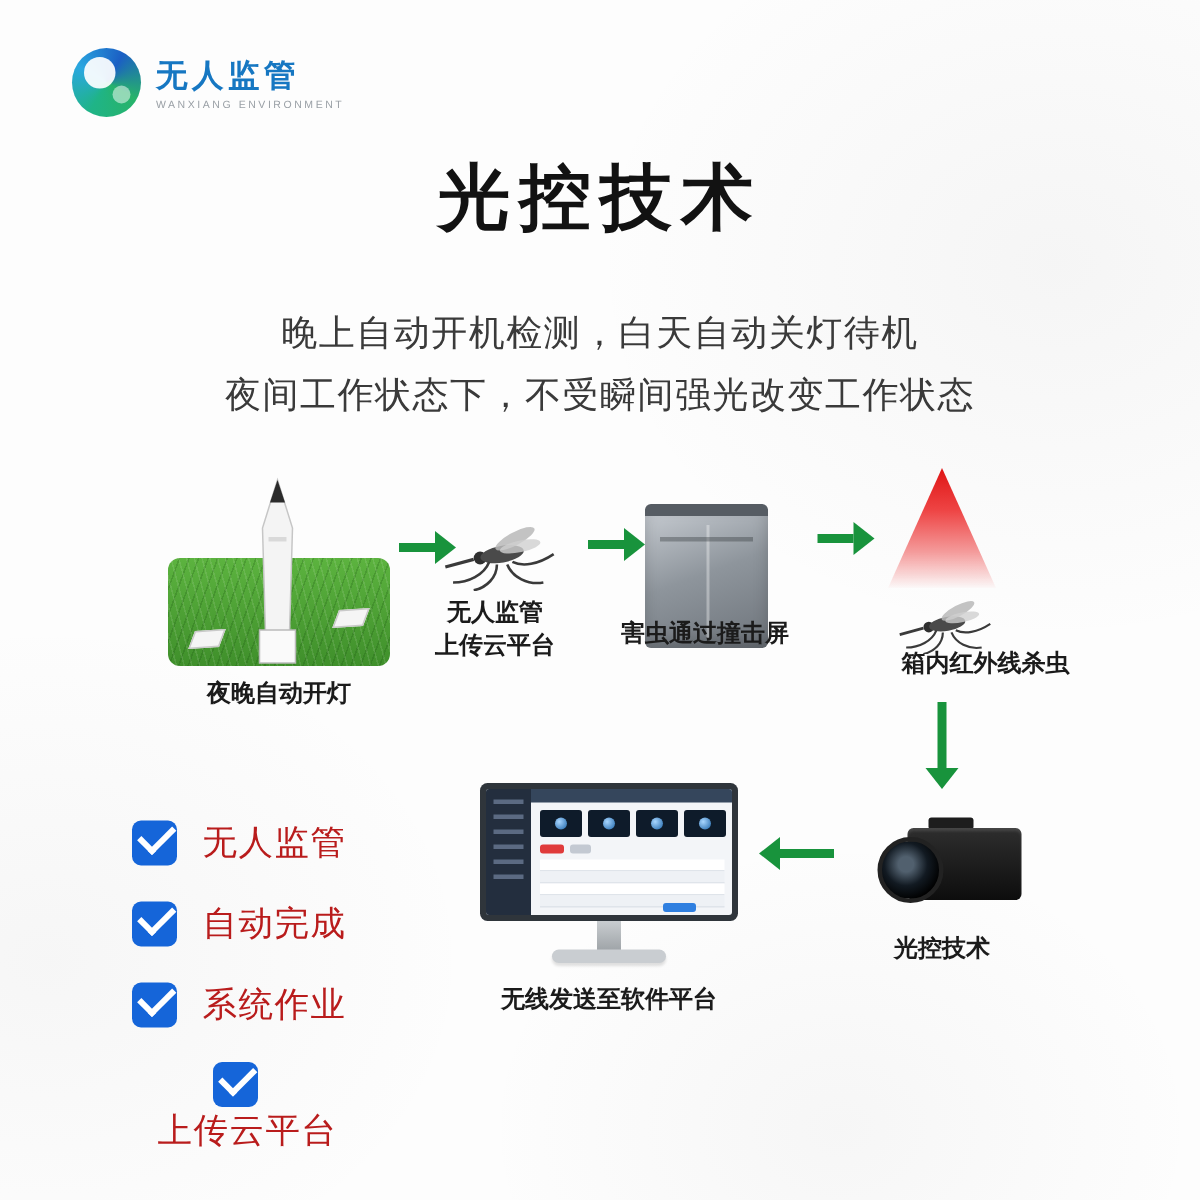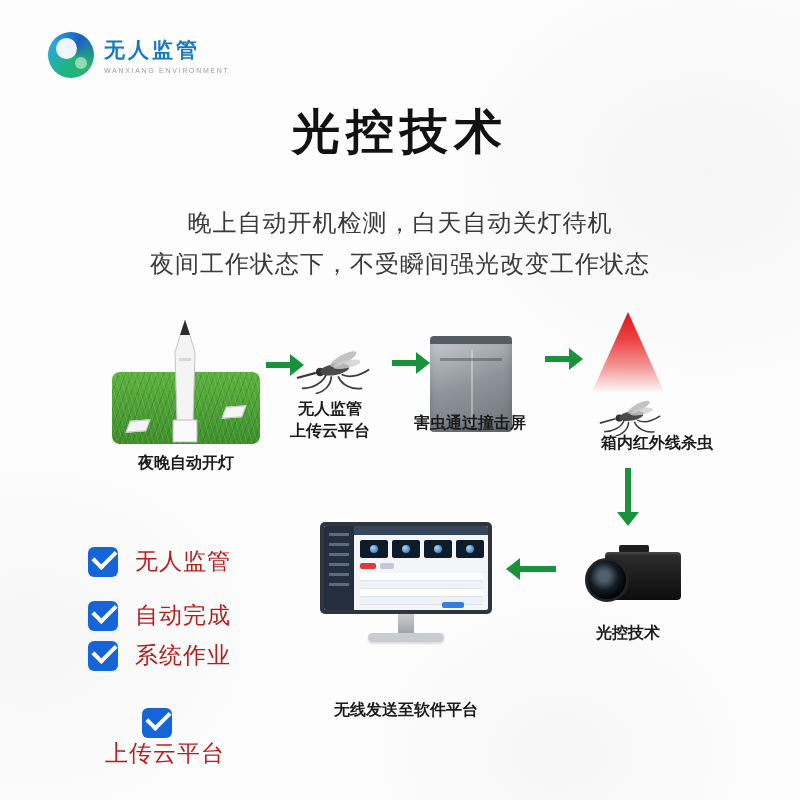--- a/index.html
+++ b/index.html
@@ -224,35 +224,35 @@
     <div class="pill" style="left:56px;top:37px;width:14px;height:6px;background:#c3c9d2;"></div>
     <div class="scr-row" style="top:47px;"></div>
     <div class="scr-row alt" style="top:55px;"></div>
     <div class="scr-row" style="top:63px;"></div>
     <div class="scr-row alt" style="top:71px;"></div>
     <div class="pill" style="left:118px;top:76px;width:22px;height:6px;background:#2f7fe0;"></div>
   </div>
   <div class="mon-neck"></div>
   <div class="mon-base"></div>
 </div>
-<div class="abs flow-label" style="left:320px;top:656px;width:172px;margin-top:43px;">无线发送至软件平台</div>
+<div class="abs flow-label" style="left:320px;top:656px;width:172px;">无线发送至软件平台</div>
 
 <div class="check-item" style="top:546px;">
   <span class="checkbox">
       <span class="tick"></span>
     </span>
   <span class="check-label">无人监管</span>
 </div>
 <div class="check-item" style="top:600px;">
   <span class="checkbox">
       <span class="tick"></span>
     </span>
   <span class="check-label">自动完成</span>
 </div>
-<div class="check-item" style="top:640px;font-family:Liberation Serif, serif;">
+<div class="check-item" style="top:654px;font-family:Liberation Serif, serif;">
   <span class="checkbox">
       <span class="tick"></span>
     </span>
   <span class="check-label">系统作业</span>
 </div>
 <div class="check-item" style="top:708px;flex-direction:column;">
   <span class="checkbox">
       <span class="tick"></span>
     </span>
   <span class="check-label">上传云平台</span>

